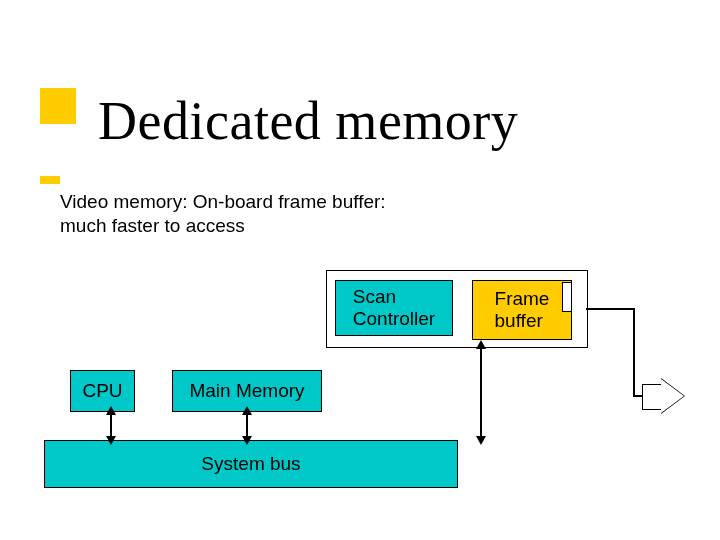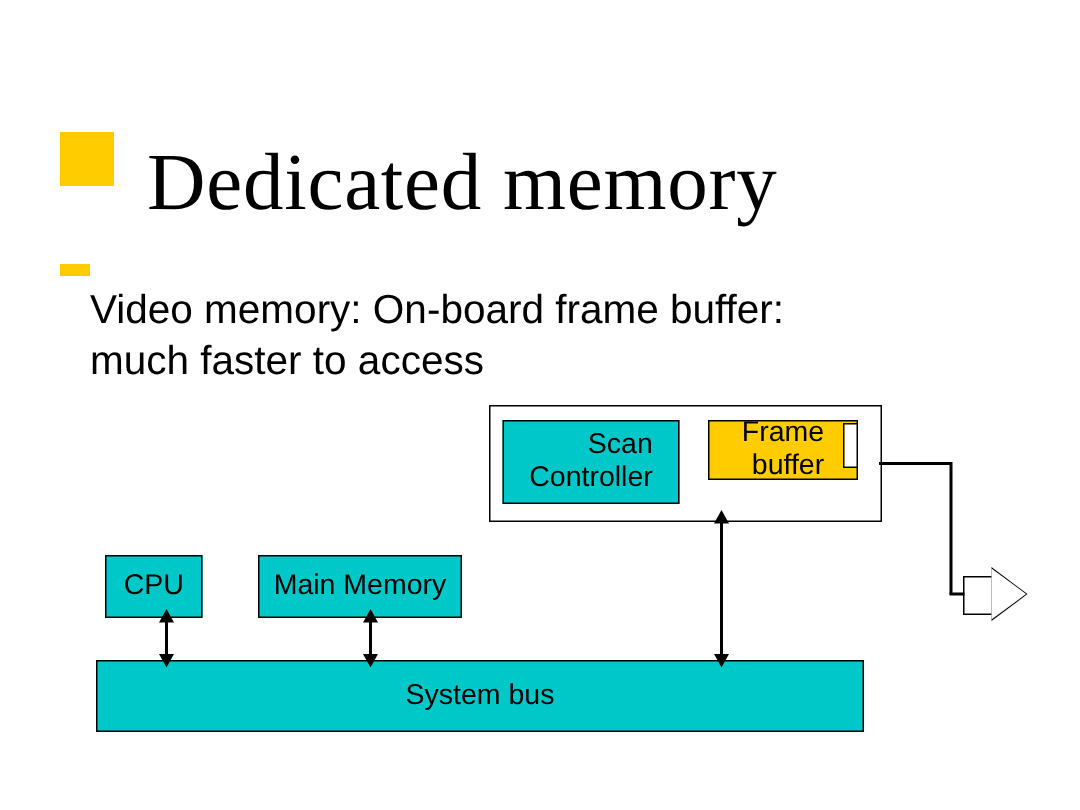--- a/index.html
+++ b/index.html
@@ -26,42 +26,42 @@
   .title{
     position:absolute;
     left:98px;top:90px;
     font-family:"Times New Roman",Times,serif;
     font-size:54px;
     letter-spacing:0.5px;
   }
   .desc{
     position:absolute;
     left:60px;top:190px;
-    font-size:27px;
+    font-size:19px;
     line-height:1.25;
   }
   .box{
     position:absolute;
     border:1.5px solid #000;
     display:flex;
     align-items:center;
     justify-content:center;
-    text-align:right;
+    text-align:left;
     font-size:19px;
     line-height:1.15;
     box-sizing:border-box;
   }
   .teal{background:#00c8c8}
   .yellow{background:#ffcc00}
   
   #scan{left:335px;top:280px;width:118px;height:56px}
-  #fb  {left:472px;top:280px;width:100px;height:40px}
+  #fb  {left:472px;top:280px;width:100px;height:60px}
   #cpu {left:70px; top:370px;width:65px; height:42px}
-  #mm  {left:172px;top:370px;width:136px;height:42px}
-  #bus {left:64px; top:440px;width:512px;height:48px}
+  #mm  {left:172px;top:370px;width:150px;height:42px}
+  #bus {left:44px; top:440px;width:414px;height:48px}
   
   #fb-inner{
     position:absolute;
     left:562px;top:282px;
     width:8px;height:28px;
     background:#fff;
     border:1px solid #000;
   }
   
   #card{

